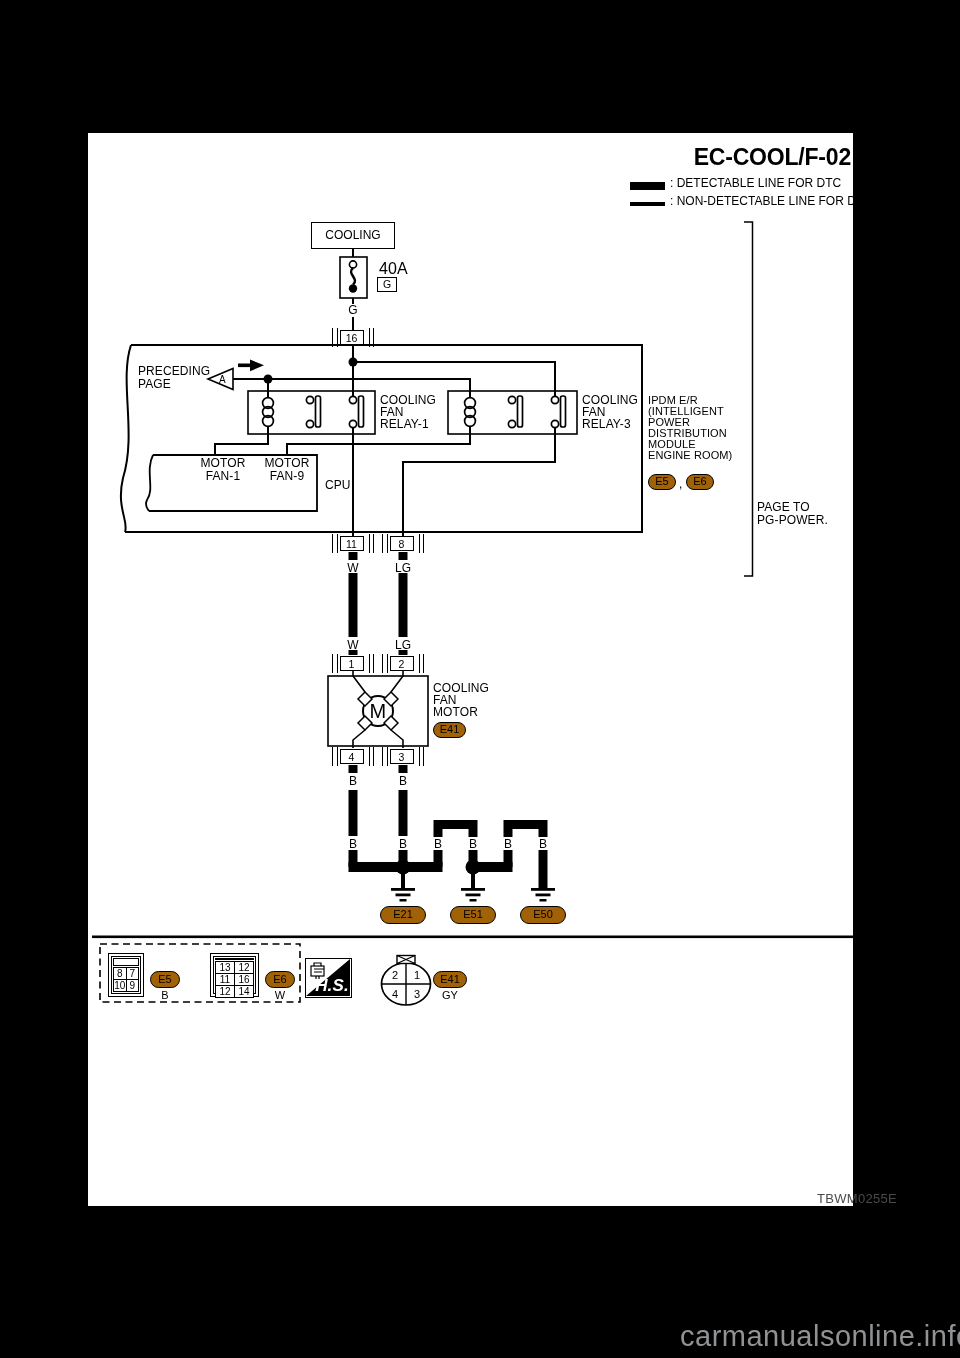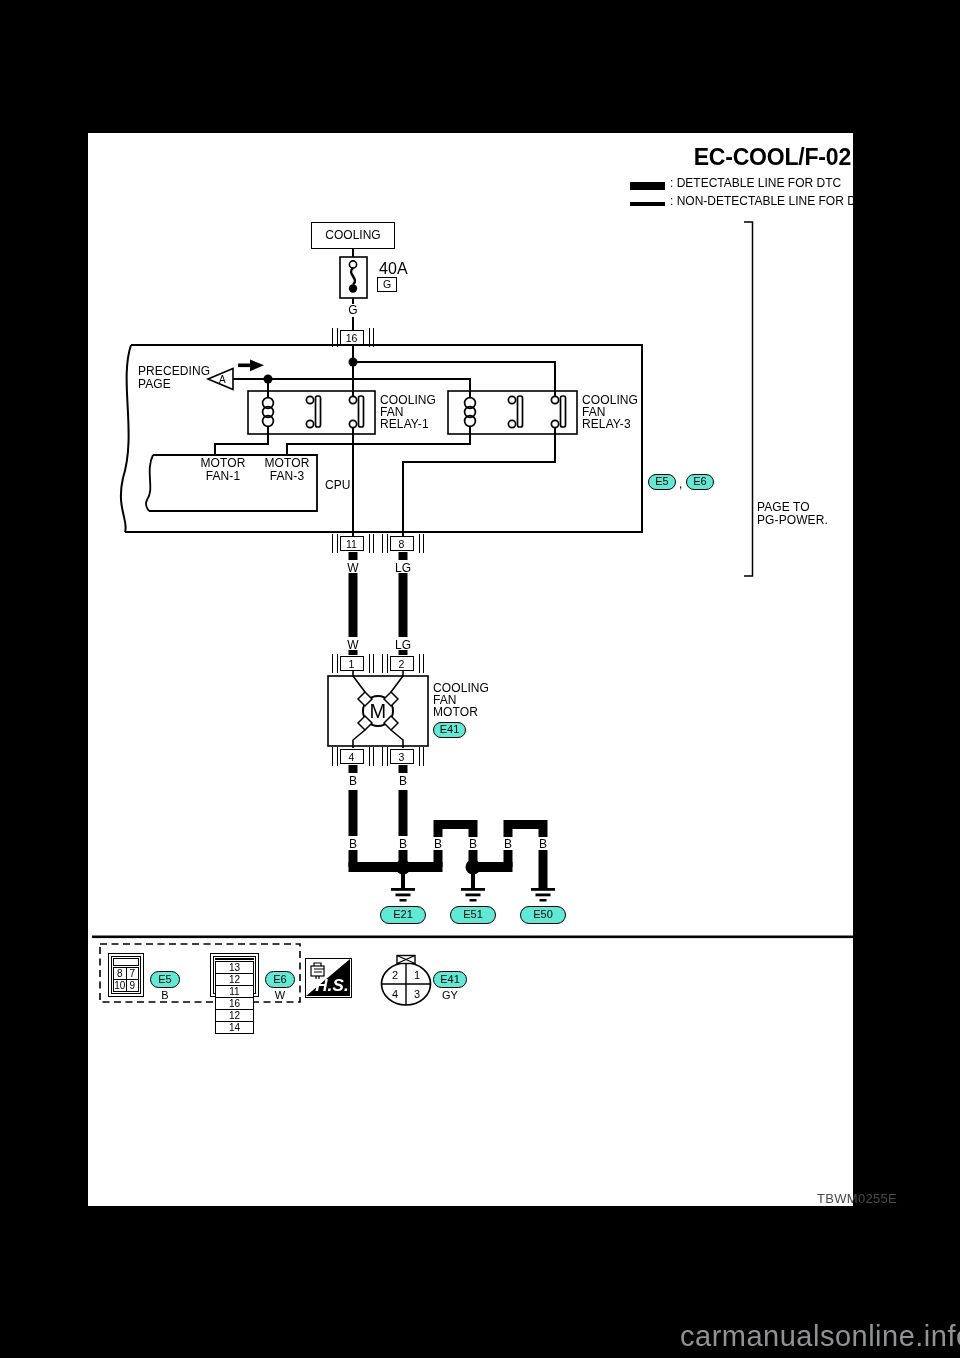--- a/index.html
+++ b/index.html
@@ -15,21 +15,21 @@
   .legend-bar{position:absolute;left:0;background:#000}
   .legend-txt{position:absolute;left:40px;top:-2px;font-size:12px;white-space:pre}
   .box{position:absolute;border:1.8px solid #000;background:#fff;box-sizing:border-box}
   .connwrap{position:absolute;width:42px;height:19px}
   .connwrap .flank{position:absolute;top:0;width:3.5px;height:19px;
       border-left:1.4px solid #000;border-right:1.4px solid #000}
   .connwrap .fl{left:0}.connwrap .fr{right:0}
   .connwrap .cnum{position:absolute;left:7.5px;top:1.5px;width:24px;height:15px;
       border:1.5px solid #000;background:#fff;font-size:10.5px;line-height:14px;
       text-align:center;box-sizing:border-box}
-  .oval{position:absolute;border:1.7px solid #000;border-radius:10px;background:#5eead4;
+  .oval{position:absolute;border:1.7px solid #000;border-radius:10px;background:#a16207;
       text-align:center;font-size:11px;box-sizing:border-box}
   .wlabel{position:absolute;font-size:12px;text-align:center;width:24px}
   .pgrid{position:absolute;border:1.6px solid #000;background:#fff;padding:2px;box-sizing:border-box}
   .pginner{border:1.1px solid #000;height:100%;box-sizing:border-box;padding:1px;
       display:flex;flex-direction:column}
   .strip{height:6px;border:1px solid #000;margin-bottom:1px}
   .cells{flex:1;display:grid;gap:1px;background:#000;border:1px solid #000}
   .cell{background:#fff;font-size:10px;text-align:center;display:flex;
       align-items:center;justify-content:center}
   .hsbadge{position:absolute;border:1.5px solid #000;background:#fff;box-sizing:border-box}
@@ -221,23 +221,24 @@
     <div class="flank fr"></div>
   </div>
 
   <div class="t" style="left:50px;top:232px"><span>PRECEDING</span><br><span>PAGE</span></div>
   <div class="t" style="left:131px;top:241px;font-size:10px">A</div>
 
   <div class="t" style="left:292px;top:261px;line-height:12.2px"><span>COOLING</span><br><span>FAN</span><br><span>RELAY-1</span></div>
   <div class="t" style="left:494px;top:261px;line-height:12.2px"><span>COOLING</span><br><span>FAN</span><br><span>RELAY-3</span></div>
 
   <div class="t tc" style="left:108px;top:324px;width:54px"><span>MOTOR</span><br><span>FAN-1</span></div>
-  <div class="t tc" style="left:172px;top:324px;width:54px"><span>MOTOR</span><br><span>FAN-3</span></div>
+  <div class="t tc" style="left:172px;top:324px;width:54px"><span>MOTOR</span><br><span>FAN-9</span></div>
   <div class="t" style="left:237px;top:346px">CPU</div>
 
+  <div class="t t11" style="left:560px;top:262px"><span>IPDM E/R</span><br><span>(INTELLIGENT</span><br><span>POWER</span><br><span>DISTRIBUTION</span><br><span>MODULE</span><br><span>ENGINE ROOM)</span></div>
   <div class="oval" style="left:560px;top:341px;width:28px;height:16px;line-height:13px">E5</div>
   <div class="t" style="left:591px;top:345px">,</div>
   <div class="oval" style="left:598px;top:341px;width:28px;height:16px;line-height:13px">E6</div>
 
   <div class="t" style="left:669px;top:368px;line-height:13px"><span>PAGE TO</span><br><span>PG-POWER.</span></div>
 
   <div class="connwrap" style="left:244px;top:401px">
     <div class="flank fl"></div>
     <div class="cnum">11</div>
     <div class="flank fr"></div>
@@ -300,21 +301,21 @@
         <div class="cell">9</div>
       </div>
     </div>
   </div>
   <div class="oval" style="left:62px;top:838px;width:30px;height:17px;line-height:14px">E5</div>
   <div class="t t11 tc" style="left:67px;top:857px;width:20px">B</div>
 
   <div class="pgrid" style="left:122px;top:820px;width:49px;height:44px">
     <div class="pginner">
       <div class="strip"></div>
-      <div class="cells" style="grid-template-columns:1fr">
+      <div class="cells" style="grid-template-columns:1fr 1fr">
         <div class="cell">13</div>
         <div class="cell">12</div>
         <div class="cell">11</div>
         <div class="cell">16</div>
         <div class="cell">12</div>
         <div class="cell">14</div>
       </div>
     </div>
   </div>
   <div class="oval" style="left:177px;top:838px;width:30px;height:17px;line-height:14px">E6</div>

